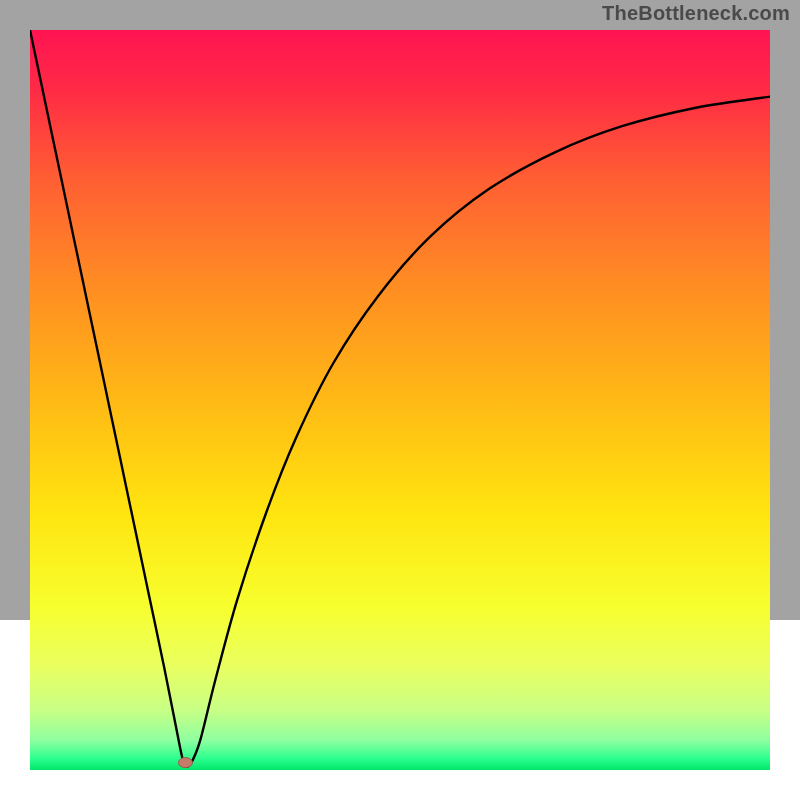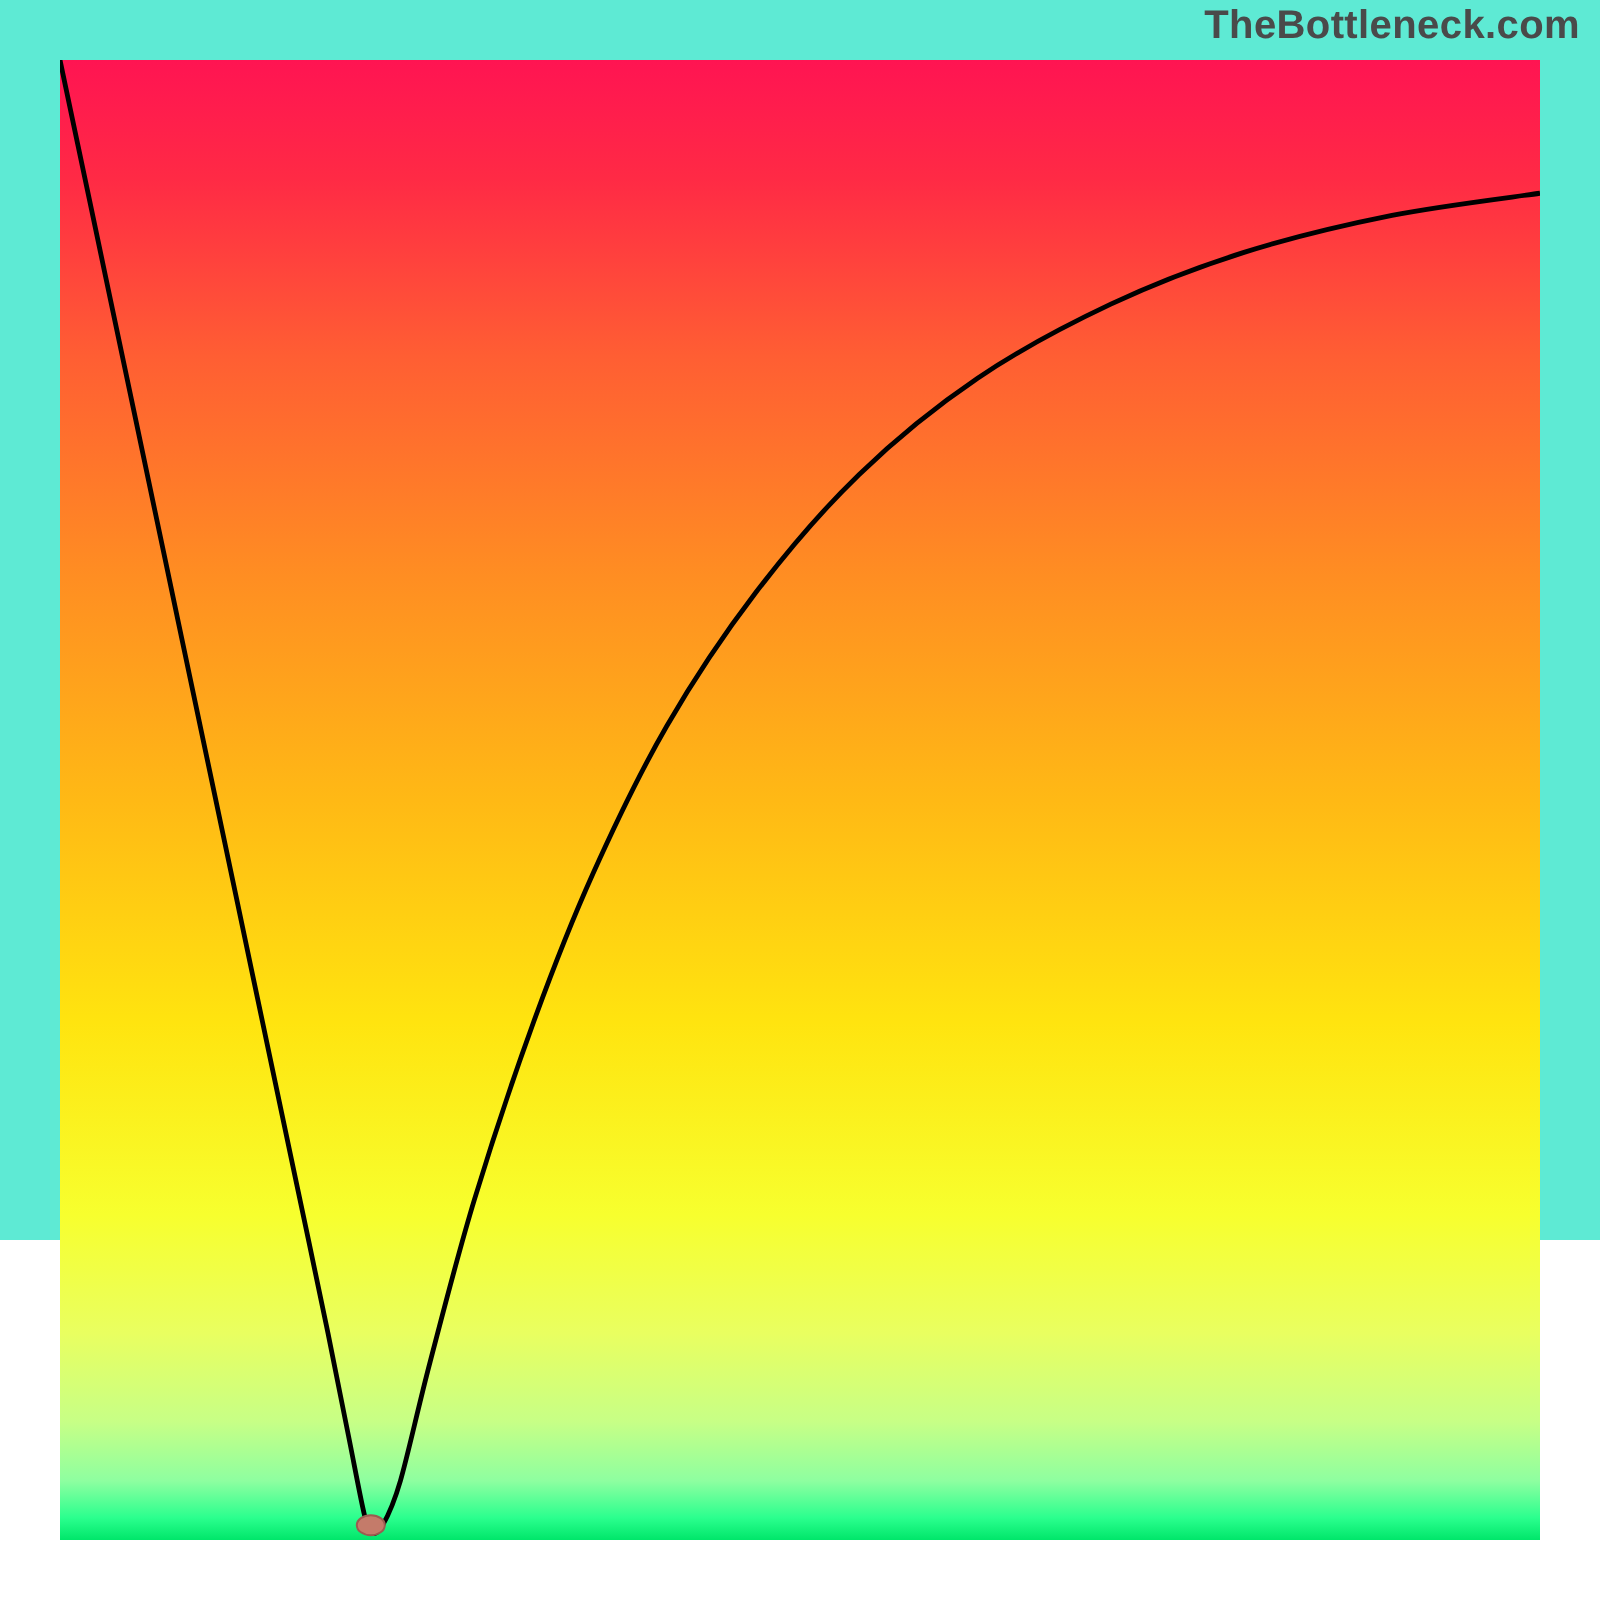--- a/index.html
+++ b/index.html
@@ -6,21 +6,21 @@
     margin: 0;
     padding: 0;
     width: 800px;
     height: 800px;
     overflow: hidden;
     font-family: Arial, Helvetica, sans-serif;
   }
   .frame {
     width: 800px;
     height: 620px;
-    background: #5eead4;
+    background: #a3a3a3;
     position: relative;
   }
   .watermark {
     position: absolute;
     top: 2px;
     right: 10px;
     color: #4a4a4a;
     font-size: 20px;
     font-weight: 600;
     letter-spacing: 0.2px;

